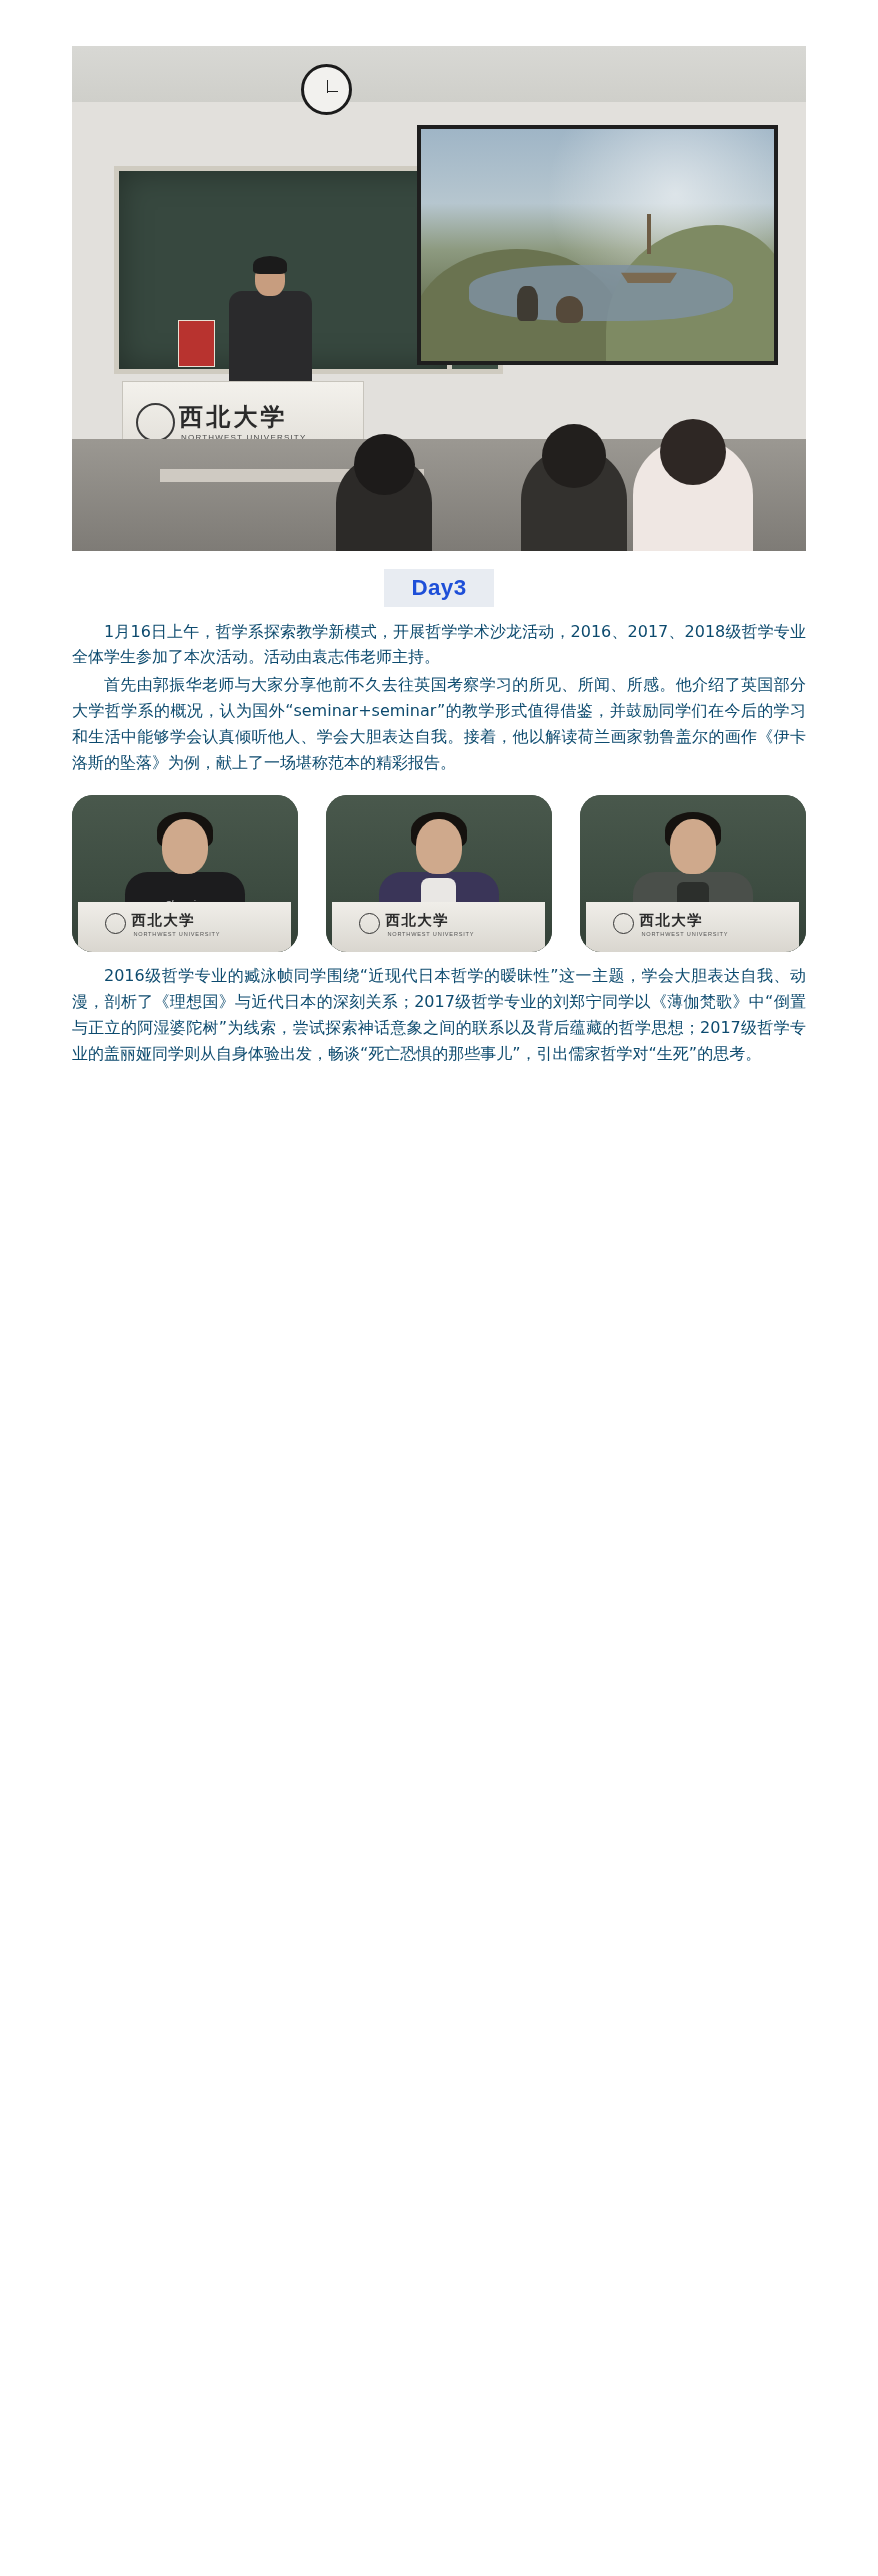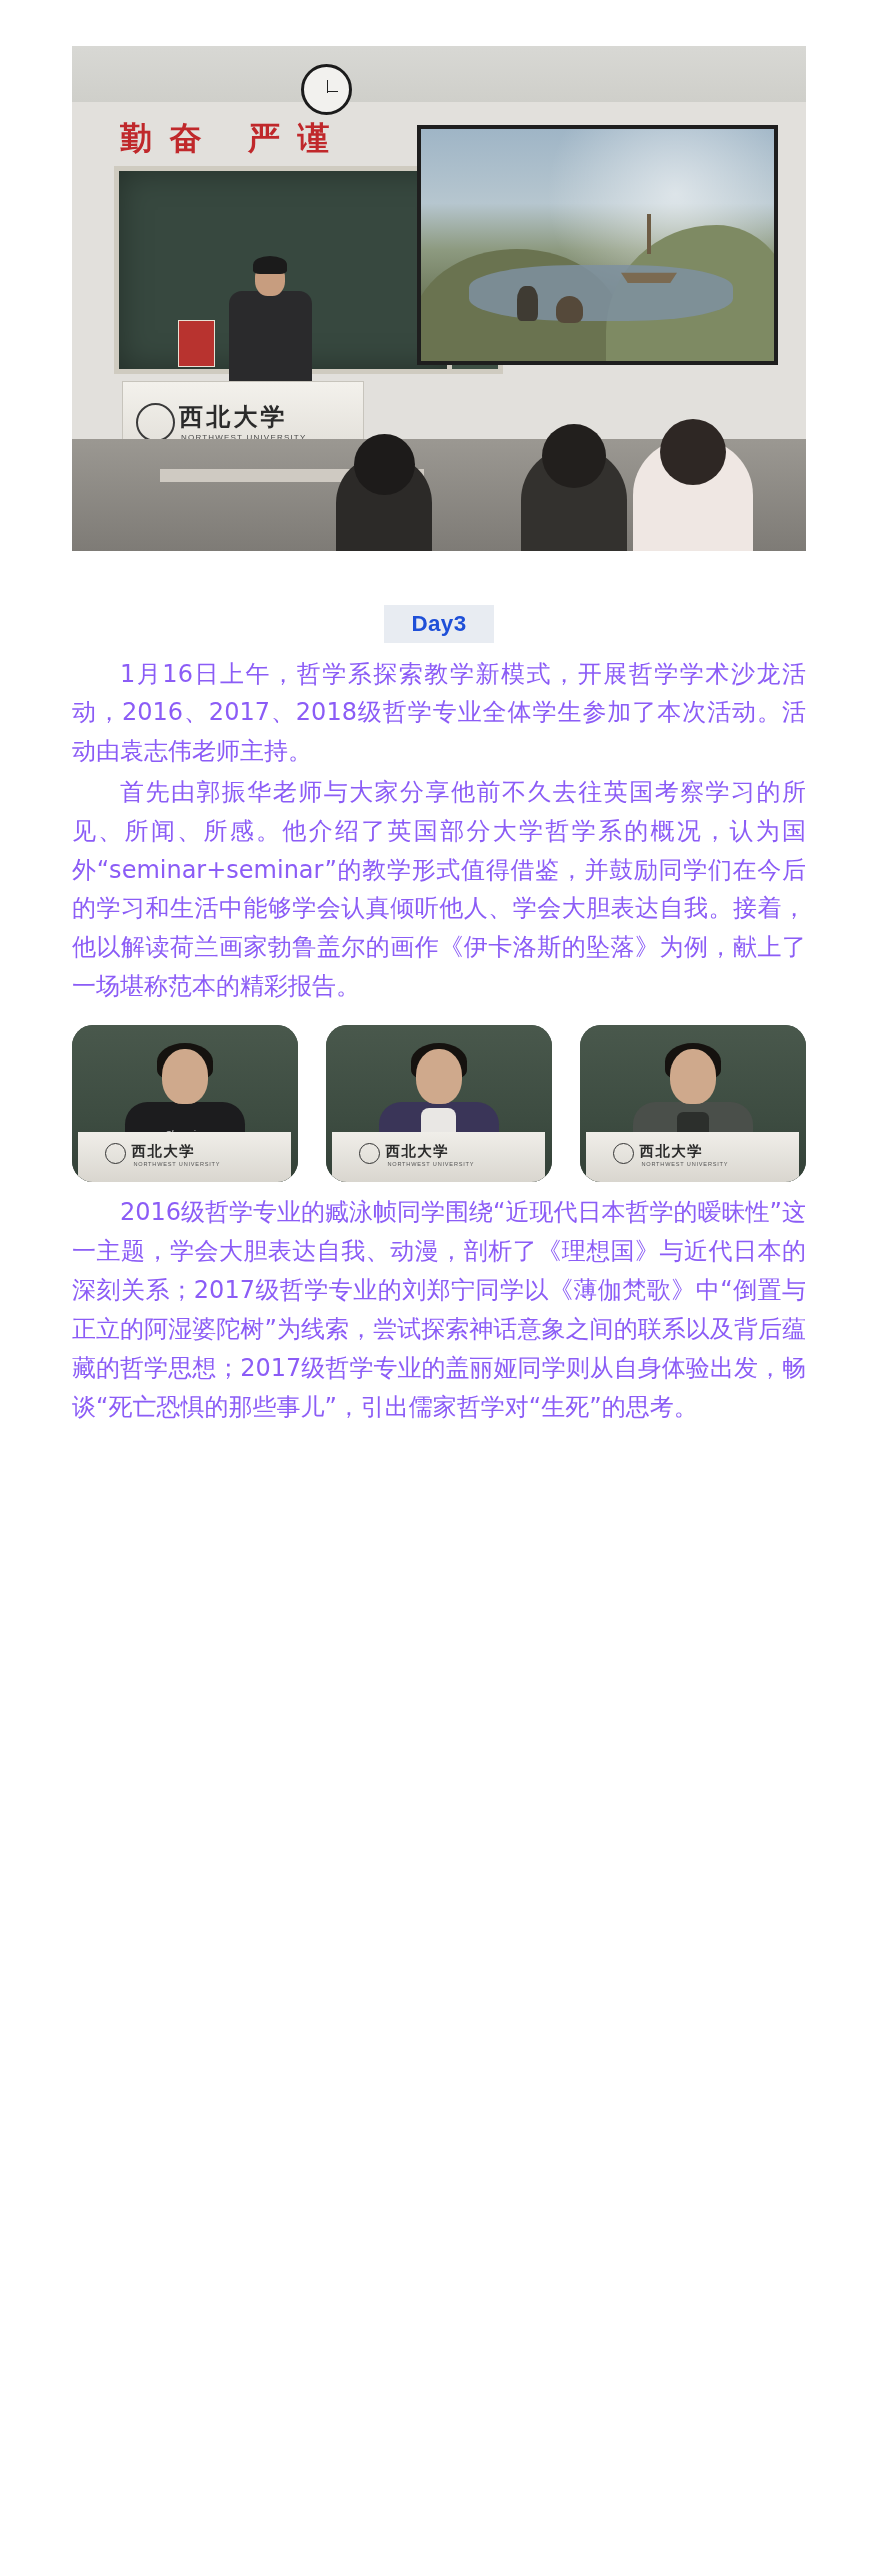--- a/index.html
+++ b/index.html
@@ -187,30 +187,29 @@
     justify-content: center;
   }
   .day-badge {
     background: #e8ecf2;
     color: #1e4fd8;
     font-weight: bold;
     font-size: 22.4px;
     padding: 6.4px 27px;
     letter-spacing: 0.4px;
     font-family: "Liberation Sans", sans-serif;
-    margin-top: 36px;
   }
 
   
   .body-text {
     margin-top: 11.2px;
     font-family: "DejaVu Sans", "Liberation Sans", sans-serif;
-    font-size: 24px;
+    font-size: 16px;
     line-height: 1.62;
-    color: #8b5cf6;
+    color: #0c4a6e;
     text-align: justify;
     text-justify: inter-ideograph;
   }
   .body-text p {
     margin: 0 0 1.6px 0;
     text-indent: 2em;
   }
 
   
   .portraits {
@@ -273,21 +272,20 @@
 <body>
 
 <div class="page">
 
   <div class="hero">
     <div class="ceiling"></div>
     <div class="wall-top"></div>
     <div class="wall-mid"></div>
     <div class="wall-low"></div>
     <div class="clock"></div>
-    <div class="slogan">勤奋  严谨</div>
     <div class="blackboard">
       <div class="sign"></div>
     </div>
     <div class="blackboard2"></div>
     <div class="screen-frame"></div>
     <div class="screen-img">
       <div class="land-a"></div>
       <div class="land-b"></div>
       <div class="sea"></div>
       <div class="ship"></div>

